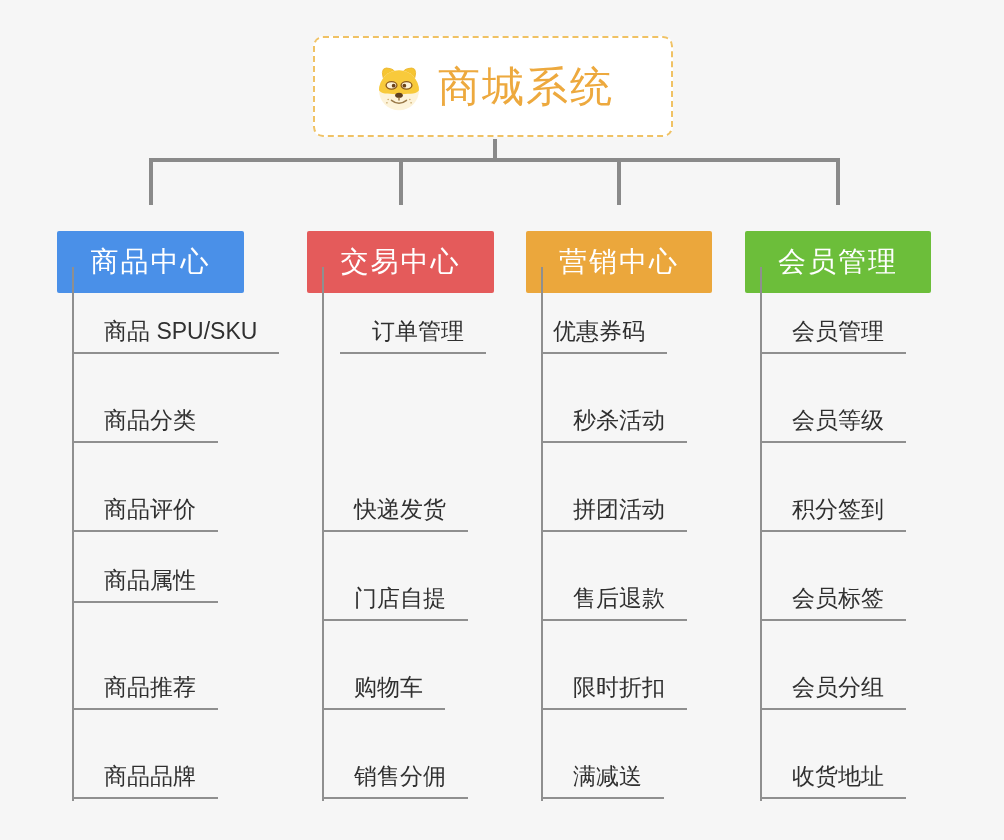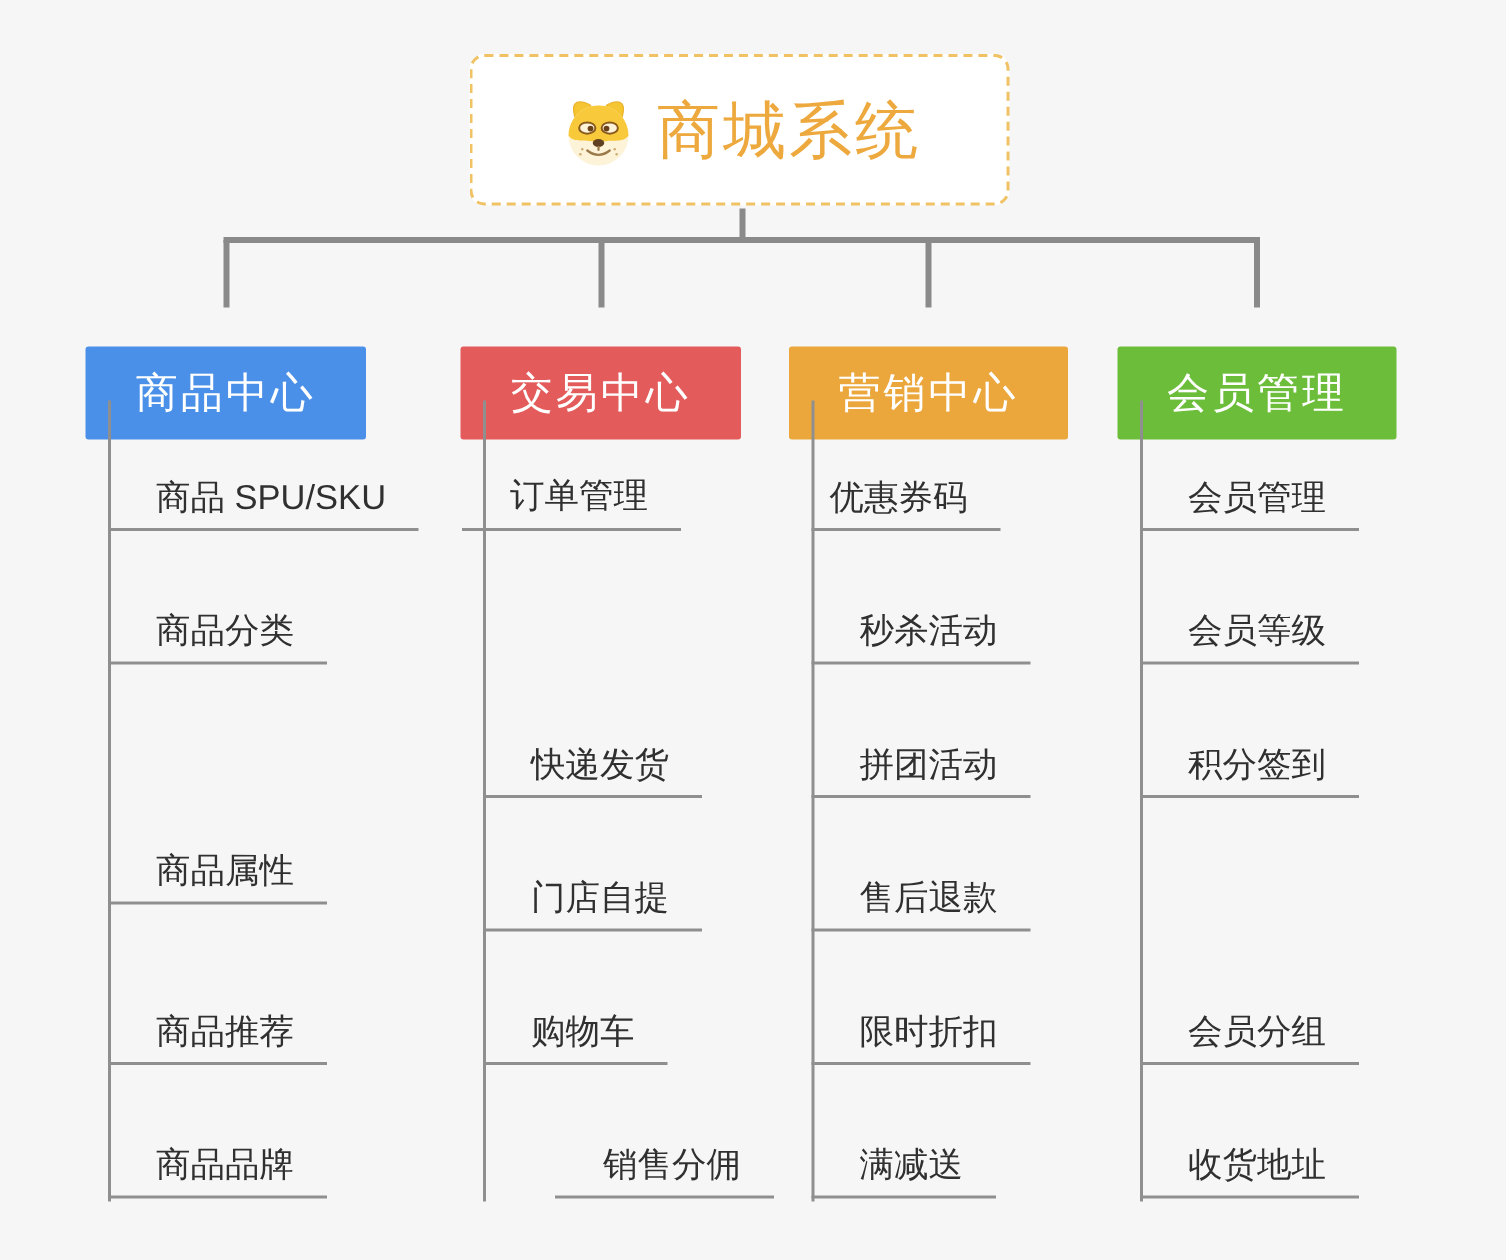--- a/index.html
+++ b/index.html
@@ -88,38 +88,40 @@
   <div class="conn" style="left:149px;top:158px;width:691px;height:4px;"></div>
   <div class="conn" style="left:149px;top:160px;width:4px;height:45px;"></div>
   <div class="conn" style="left:399px;top:160px;width:4px;height:45px;"></div>
   <div class="conn" style="left:617px;top:160px;width:4px;height:45px;"></div>
   <div class="conn" style="left:836px;top:160px;width:4px;height:45px;"></div>
 
 <div class="branch-node" style="left: 57px; width: 187px; background: rgb(74, 144, 232);">商品中心</div>
     <div class="trunk" style="left: 72px; top: 267px; height: 534px;"></div>
     <div class="leaf-node" style="left: 72px; top: 316px;">商品 SPU/SKU</div>
     <div class="leaf-node" style="left: 72px; top: 405px;">商品分类</div>
+    <div class="leaf-node" style="left: 72px; top: 494px;">商品评价</div>
     <div class="leaf-node" style="left: 72px; top: 565px;">商品属性</div>
     <div class="leaf-node" style="left: 72px; top: 672px;">商品推荐</div>
     <div class="leaf-node" style="left: 72px; top: 761px;">商品品牌</div>
     <div class="branch-node" style="left: 307px; width: 187px; background: rgb(228, 91, 91);">交易中心</div>
     <div class="trunk" style="left: 322px; top: 267px; height: 534px;"></div>
-    <div class="leaf-node" style="left: 308px; top: 316px; font-family: Liberation Serif, serif;">订单管理</div>
+    <div class="leaf-node" style="left: 340px; top: 316px;">订单管理</div>
     <div class="leaf-node" style="left: 322px; top: 494px;">快递发货</div>
     <div class="leaf-node" style="left: 322px; top: 583px;">门店自提</div>
     <div class="leaf-node" style="left: 322px; top: 672px;">购物车</div>
-    <div class="leaf-node" style="left: 322px; top: 761px; margin-left: 48px;">销售分佣</div>
+    <div class="leaf-node" style="left: 322px; top: 761px;">销售分佣</div>
     <div class="branch-node" style="left: 526px; width: 186px; background: rgb(235, 167, 60);">营销中心</div>
     <div class="trunk" style="left: 541px; top: 267px; height: 534px;"></div>
     <div class="leaf-node" style="left: 541px; top: 316px; padding-left: 12px;">优惠券码</div>
     <div class="leaf-node" style="left: 541px; top: 405px;">秒杀活动</div>
     <div class="leaf-node" style="left: 541px; top: 494px;">拼团活动</div>
     <div class="leaf-node" style="left: 541px; top: 583px;">售后退款</div>
     <div class="leaf-node" style="left: 541px; top: 672px;">限时折扣</div>
     <div class="leaf-node" style="left: 541px; top: 761px;">满减送</div>
     <div class="branch-node" style="left: 745px; width: 186px; background: rgb(108, 190, 58);">会员管理</div>
     <div class="trunk" style="left: 760px; top: 267px; height: 534px;"></div>
     <div class="leaf-node" style="left: 760px; top: 316px;">会员管理</div>
     <div class="leaf-node" style="left: 760px; top: 405px;">会员等级</div>
     <div class="leaf-node" style="left: 760px; top: 494px;">积分签到</div>
+    <div class="leaf-node" style="left: 760px; top: 583px;">会员标签</div>
     <div class="leaf-node" style="left: 760px; top: 672px;">会员分组</div>
     <div class="leaf-node" style="left: 760px; top: 761px;">收货地址</div>
   </div>
 
 </body></html>

